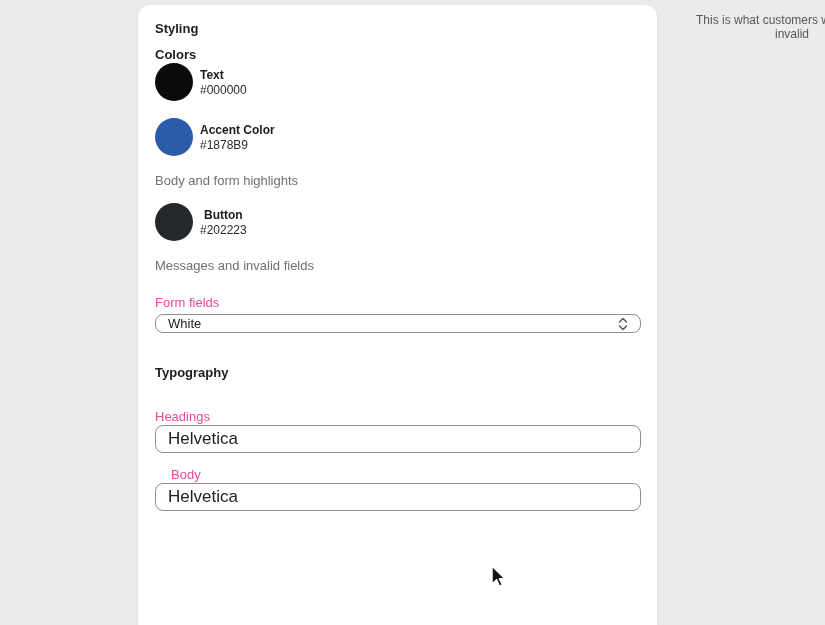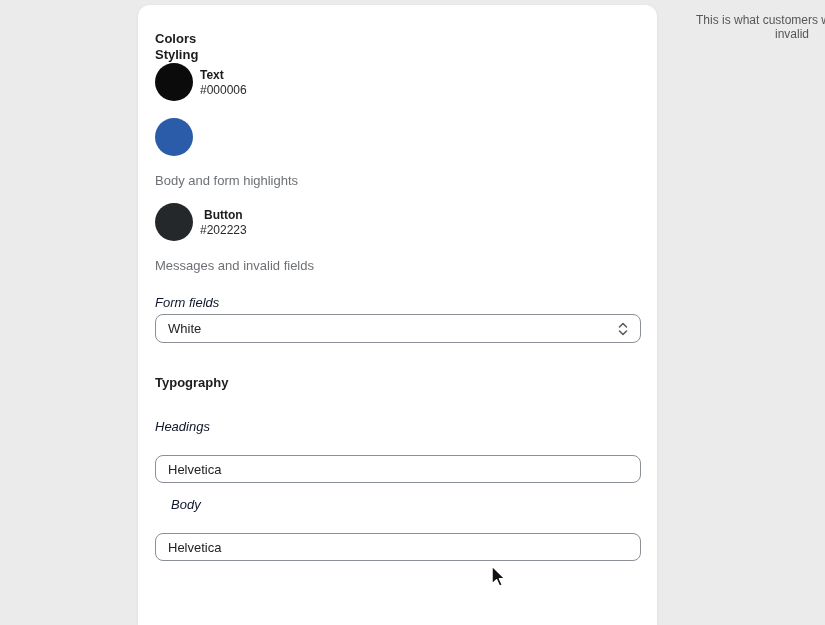--- a/index.html
+++ b/index.html
@@ -58,28 +58,27 @@
   .caption {
     font-size: 13px;
     line-height: 16px;
     color: #6d7175;
     margin-top: 14px;
   }
   .caption + .swatch-row { margin-top: 14px; text-align: center; }
   .field-label {
     font-size: 13px;
     line-height: 16px;
-    color: #0f172a;
-    font-style: italic;
+    color: #ec4899;
   }
   .lbl-form-fields { margin-top: 21px; }
   .select-box {
     position: relative;
     margin-top: 3px;
-    height: 29px;
+    height: 19px;
     width: 486px;
     border: 1px solid #8a9095;
     border-radius: 8px;
     background: #ffffff;
     display: flex;
     align-items: center;
     padding: 0 34px 0 12px;
     cursor: pointer;
   }
   .select-value { font-size: 13px; color: #202223; }
@@ -89,28 +88,28 @@
     top: 50%;
     transform: translateY(-50%);
     width: 12px;
     height: 16px;
   }
   .typography-title { margin-top: 32px; }
   .lbl-headings { margin-top: 28px; }
   .lbl-body { margin-top: 14px; margin-left: 16px; }
   .text-input {
     display: block;
-    margin-top: 20px;
+    margin-top: 0;
     height: 28px;
     width: 486px;
     border: 1px solid #8a9095;
     border-radius: 8px;
     background: #ffffff;
     font-family: "Liberation Sans", sans-serif;
-    font-size: 13px;
+    font-size: 17px;
     color: #202223;
     padding: 12px 12px;
     outline: none;
   }
   .preview-note {
     position: absolute;
     top: 13px;
     font-size: 12px;
     line-height: 14px;
     color: #54575b;
@@ -126,34 +125,38 @@
   }
 </style>
 </head>
 <body style="background: rgb(235, 235, 235);">
 
 <div class="preview-note note-line1">This is what customers w</div>
 <div class="preview-note note-line2">invalid</div>
 
 <div class="panel">
 
+  <div class="section-title">Styling</div>
   <div class="section-title colors-title">Colors</div>
-  <div class="section-title">Styling</div>
 
 
   <div class="swatch-row">
     <span class="swatch-circle" style="background-color: rgb(11, 11, 11);"></span>
     <span class="swatch-meta">
       <span class="swatch-label" style="display:block">Text</span>
-      <span class="swatch-hex" style="display:block">#000006</span>
+      <span class="swatch-hex" style="display:block">#000000</span>
     </span>
   </div>
 
   <div class="swatch-row">
     <span class="swatch-circle" style="background-color: rgb(43, 92, 169);"></span>
+    <span class="swatch-meta">
+      <span class="swatch-label" style="display:block">Accent Color</span>
+      <span class="swatch-hex" style="display:block">#1878B9</span>
+    </span>
   </div>
 
   <div class="caption">Body and form highlights</div>
 
   <div class="swatch-row">
     <span class="swatch-circle" style="background-color: rgb(37, 40, 42);"></span>
     <span class="swatch-meta">
       <span class="swatch-label" style="display:block">Button</span>
       <span class="swatch-hex" style="display:block">#202223</span>
     </span>

